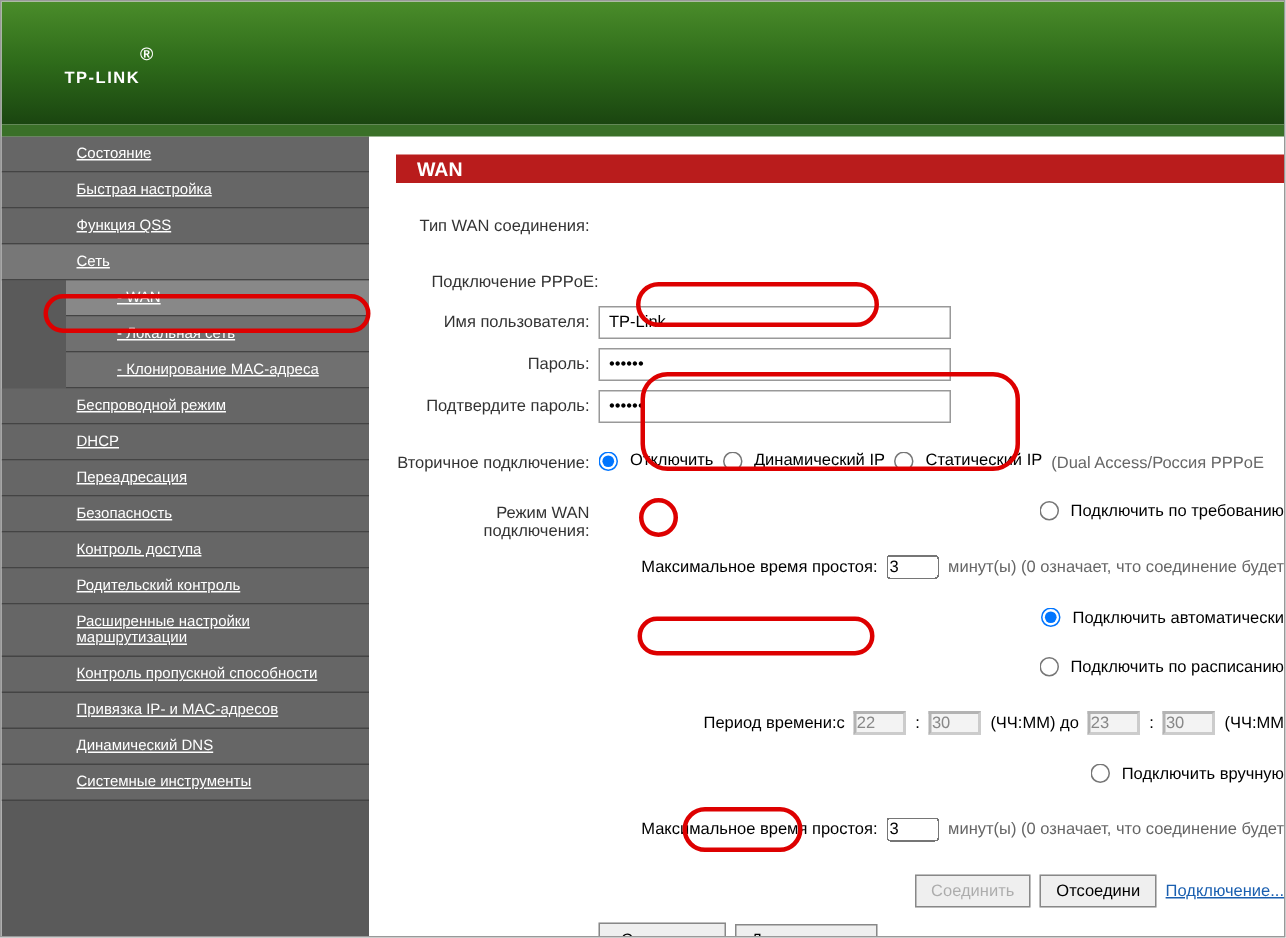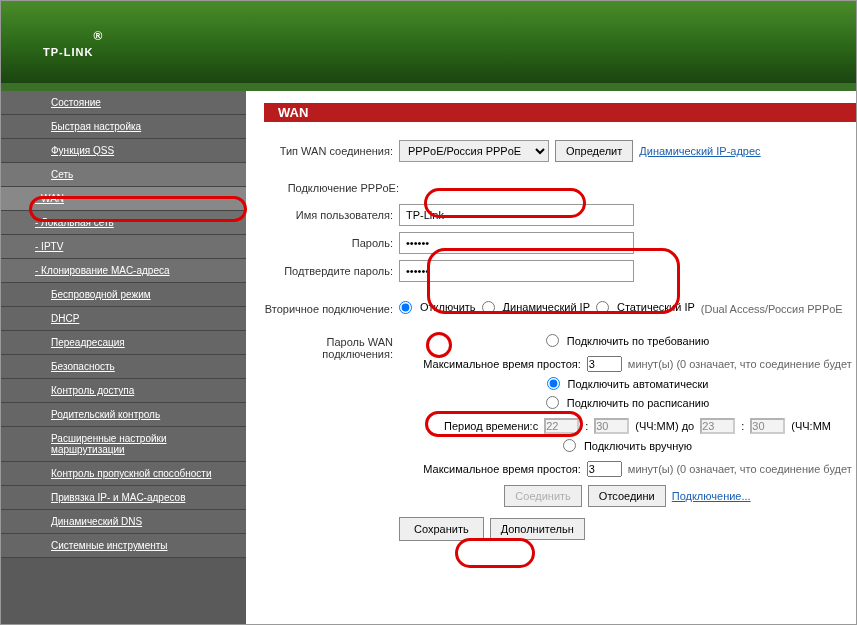--- a/index.html
+++ b/index.html
@@ -3,21 +3,21 @@
 <meta charset="utf-8">
 <style>
 * { margin:0; padding:0; box-sizing:border-box; font-family:Arial,sans-serif; font-size:11px; }
 body { background:#fff; width:857px; height:625px; overflow:hidden; position:relative; border:1px solid #999; }
 .header { height:90px; background:linear-gradient(to bottom,#4a8c2a 0%,#2e6b1a 50%,#1a4510 100%); position:relative; border-bottom:8px solid #3a7028; }
 .logo { color:#fff; font-size:30px; font-weight:bold; letter-spacing:1px; padding:28px 0 0 42px; }
 .logo sup { font-size:12px; vertical-align:top; }
 .main { display:flex; height:calc(100% - 90px); }
 .sidebar { width:245px; background:#5a5a5a; overflow:hidden; }
 .sidebar-item { color:#fff; padding:6px 10px 6px 50px; border-bottom:1px solid #444; background:#666; cursor:pointer; text-decoration:underline; font-size:10px; }
-.sidebar-item.sub { padding-left:34px; background:#707070; }
+.sidebar-item.sub { padding-left:34px; background:#707070;margin-left:43px; }
 .sidebar-item.active-parent { background:#777; }
 .sidebar-item.active { background:#888; }
 .highlight-red { position:absolute; border:3px solid #d00; border-radius:18px; pointer-events:none; z-index:100; }
 .content { flex:1; padding:12px 0 0 18px; overflow:hidden; position:relative; }
 .page-title { background:#b91c1c; color:#fff; font-weight:bold; font-size:13px; padding:2px 14px; margin-bottom:18px; }
 .form-row { display:flex; align-items:center; margin-bottom:6px; min-height:22px; }
 .form-label { width:135px; text-align:right; padding-right:6px; color:#333; font-size:11px; }
 .form-value { display:flex; align-items:center; gap:6px; flex:1; }
 select { border:1px solid #999; padding:2px 4px; font-size:11px; background:#efefef; width:150px; height:22px; }
 input[type=text],input[type=password] { border:1px solid #999; padding:3px 6px; font-size:11px; width:235px; height:22px; }
@@ -40,45 +40,39 @@
 </div>
 
 <div class="main">
   <div class="sidebar" id="sidebar">
       <div class="sidebar-item">Состояние</div>
       <div class="sidebar-item">Быстрая настройка</div>
       <div class="sidebar-item">Функция QSS</div>
       <div class="sidebar-item active-parent">Сеть</div>
       <div class="sidebar-item sub active">- WAN</div>
       <div class="sidebar-item sub">- Локальная сеть</div>
-      <div class="sidebar-item sub">- IPTV</div>
       <div class="sidebar-item sub">- Клонирование MAC-адреса</div>
       <div class="sidebar-item">Беспроводной режим</div>
       <div class="sidebar-item">DHCP</div>
       <div class="sidebar-item">Переадресация</div>
       <div class="sidebar-item">Безопасность</div>
       <div class="sidebar-item">Контроль доступа</div>
       <div class="sidebar-item">Родительский контроль</div>
       <div class="sidebar-item">Расширенные настройки маршрутизации</div>
       <div class="sidebar-item">Контроль пропускной способности</div>
       <div class="sidebar-item">Привязка IP- и MAC-адресов</div>
       <div class="sidebar-item">Динамический DNS</div>
       <div class="sidebar-item">Системные инструменты</div>
     </div>
 
   <div class="content">
     <div class="page-title">WAN</div>
 
     <div class="form-row">
       <div class="form-label">Тип WAN соединения:</div>
-      <div class="form-value">
-        <select><option>PPPoE/Россия PPPoE</option></select>
-        <button>Определит</button>
-        <span class="link">Динамический IP-адрес</span>
-      </div>
     </div>
 
     <div class="form-row" style="margin-top:12px">
         <div class="form-label section-label">Подключение PPPoE:</div>
       </div>
     <div class="form-row">
         <div class="form-label">Имя пользователя:</div>
         <div class="form-value">
           <input type="text" value="TP-Link" style="">
         </div>
@@ -109,22 +103,22 @@
           </label>
         <label class="radio-row">
             <input type="radio" name="sec" style="">
             <span>Статический IP</span>
           </label>
         <span class="muted">(Dual Access/Россия PPPoE</span>
       </div>
     </div>
 
     <div class="form-row" style="margin-top:14px;align-items:flex-start">
-      <div class="form-label" style="padding-top:2px">Пароль WAN подключения:</div>
-      <div class="form-value" style="flex-direction:column;align-items:center;gap:2px">
+      <div class="form-label" style="padding-top:2px">Режим WAN подключения:</div>
+      <div class="form-value" style="flex-direction:column;align-items:flex-end;gap:16px">
         <label class="radio-row">
             <input type="radio" name="mode" style="">
             <span>Подключить по требованию</span>
           </label>
         <div class="subrow">
             <span>Максимальное время простоя:</span>
             <input class="small" value="3" style="">
             <span class="muted">минут(ы) (0 означает, что соединение будет</span>
           </div>
         <label class="radio-row">

